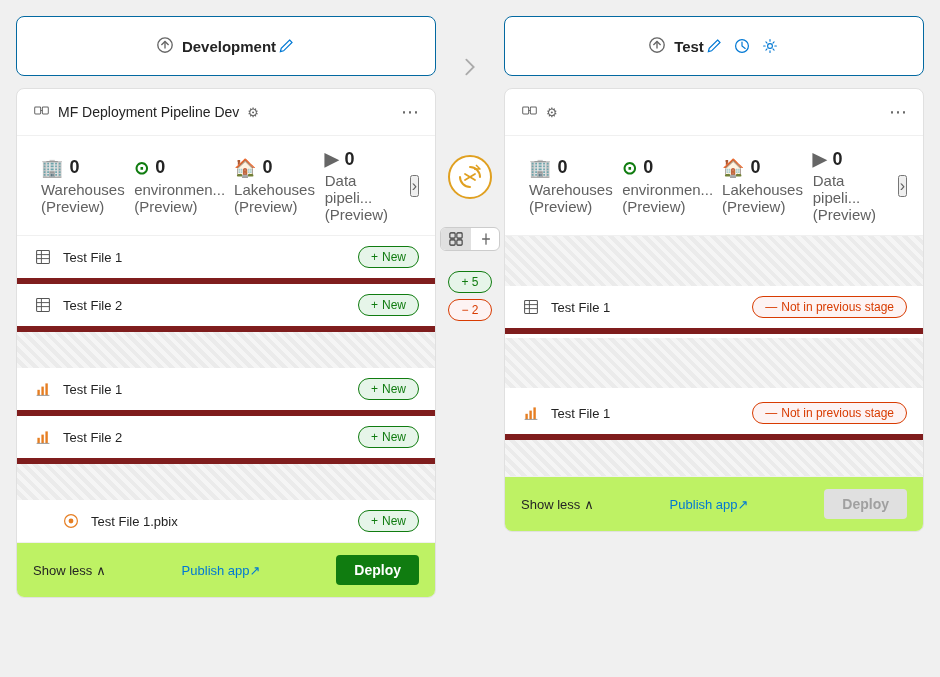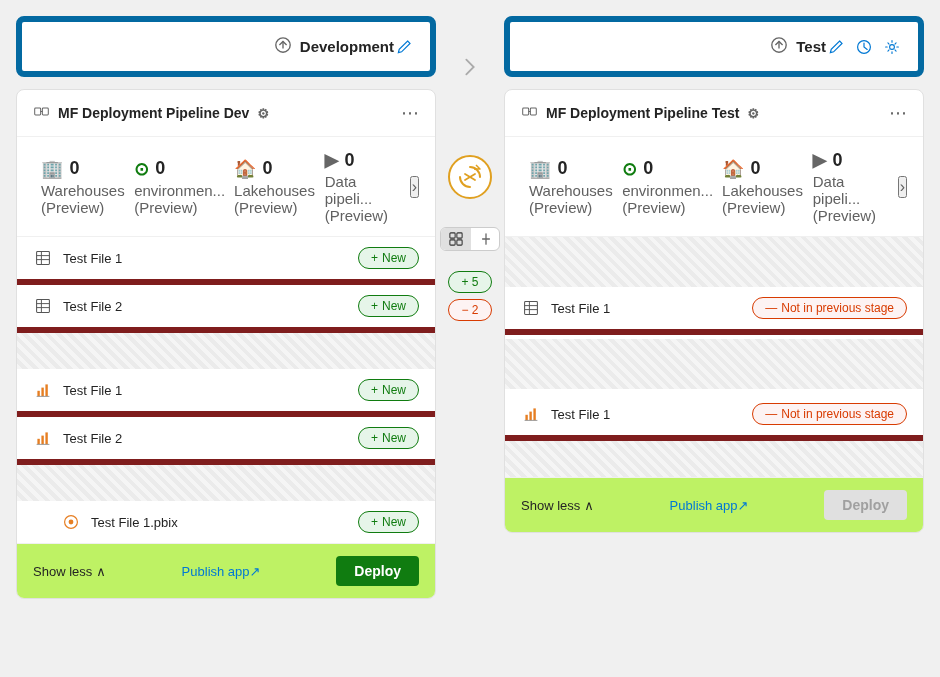--- a/index.html
+++ b/index.html
@@ -21,26 +21,26 @@
       align-items: flex-start;
     }
     .stage-column {
       display: flex;
       flex-direction: column;
       gap: 12px;
       width: 420px;
     }
     .stage-header-card {
       background: #fff;
-      border: 6px solid #0369a1;
+      border: 1px solid #0369a1;
       border-radius: 8px;
       padding: 14px 16px;
       display: flex;
       align-items: center;
-      justify-content: flex-end;
+      justify-content: center;
       min-height: 60px;
     }
     .stage-header-title {
       display: flex;
       align-items: center;
       gap: 8px;
       font-size: 15px;
       font-weight: 600;
       color: #242424;
     }
@@ -71,21 +71,21 @@
       align-items: center;
       justify-content: space-between;
       padding: 12px 16px;
       border-bottom: 1px solid #f0f0f0;
     }
     .pipeline-card-title {
       display: flex;
       align-items: center;
       gap: 8px;
       font-size: 14px;
-      font-weight: 700;
+      font-weight: 400;
       color: #242424;
     }
     .stats-row {
       display: flex;
       align-items: center;
       padding: 8px 16px;
       gap: 0;
       border-bottom: 1px solid #f0f0f0;
     }
     .stat-item {
@@ -566,21 +566,20 @@
     <div class="pipeline-card">
       <div class="pipeline-card-header">
         <div class="pipeline-card-title">
           <span>
             <svg width="17" height="17" viewBox="0 0 20 20" fill="none">
               <rect x="2" y="6" width="7" height="8" rx="1" stroke="#666" stroke-width="1.2" fill="none"></rect>
               <rect x="11" y="6" width="7" height="8" rx="1" stroke="#666" stroke-width="1.2" fill="none"></rect>
               <path d="M9 10H11" stroke="#666" stroke-width="1.2"></path>
             </svg>
           </span>
-          <span>MF Deployment Pipeline Test</span>
           <span style="font-size:13px; color:#666;">⚙</span>
         </div>
         <button class="three-dots">⋯</button>
       </div>
 
       <div class="stats-row">
         <div class="stat-item">
           <div class="stat-count">
             <span>🏢</span>
             <span>0</span>

